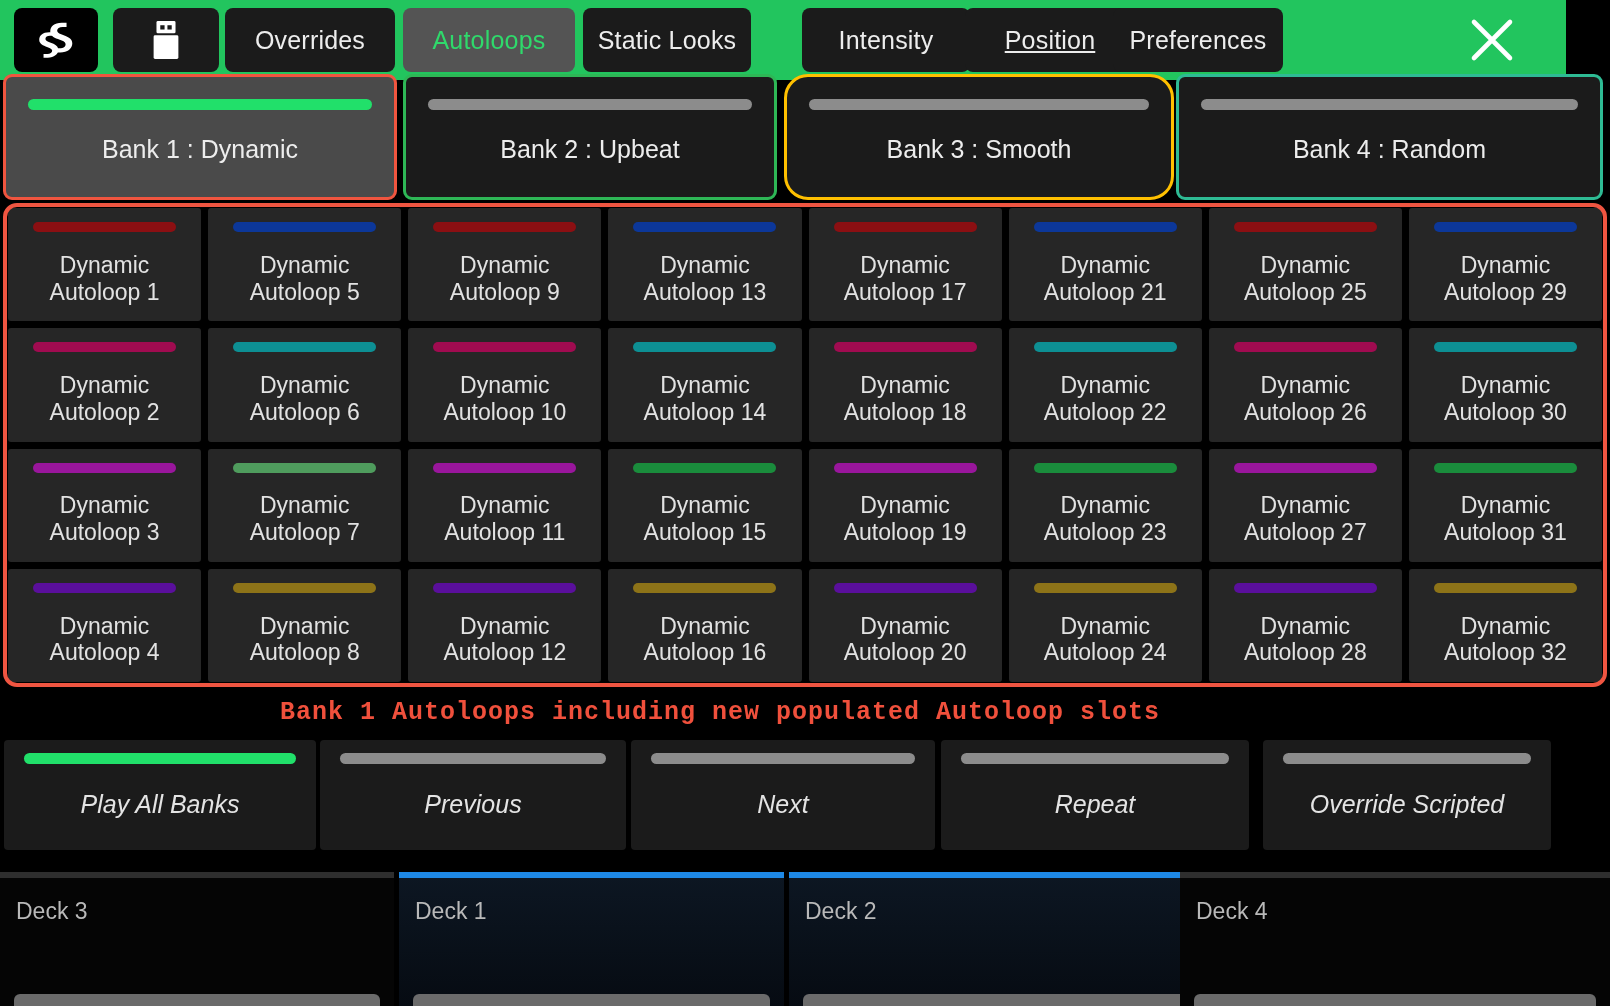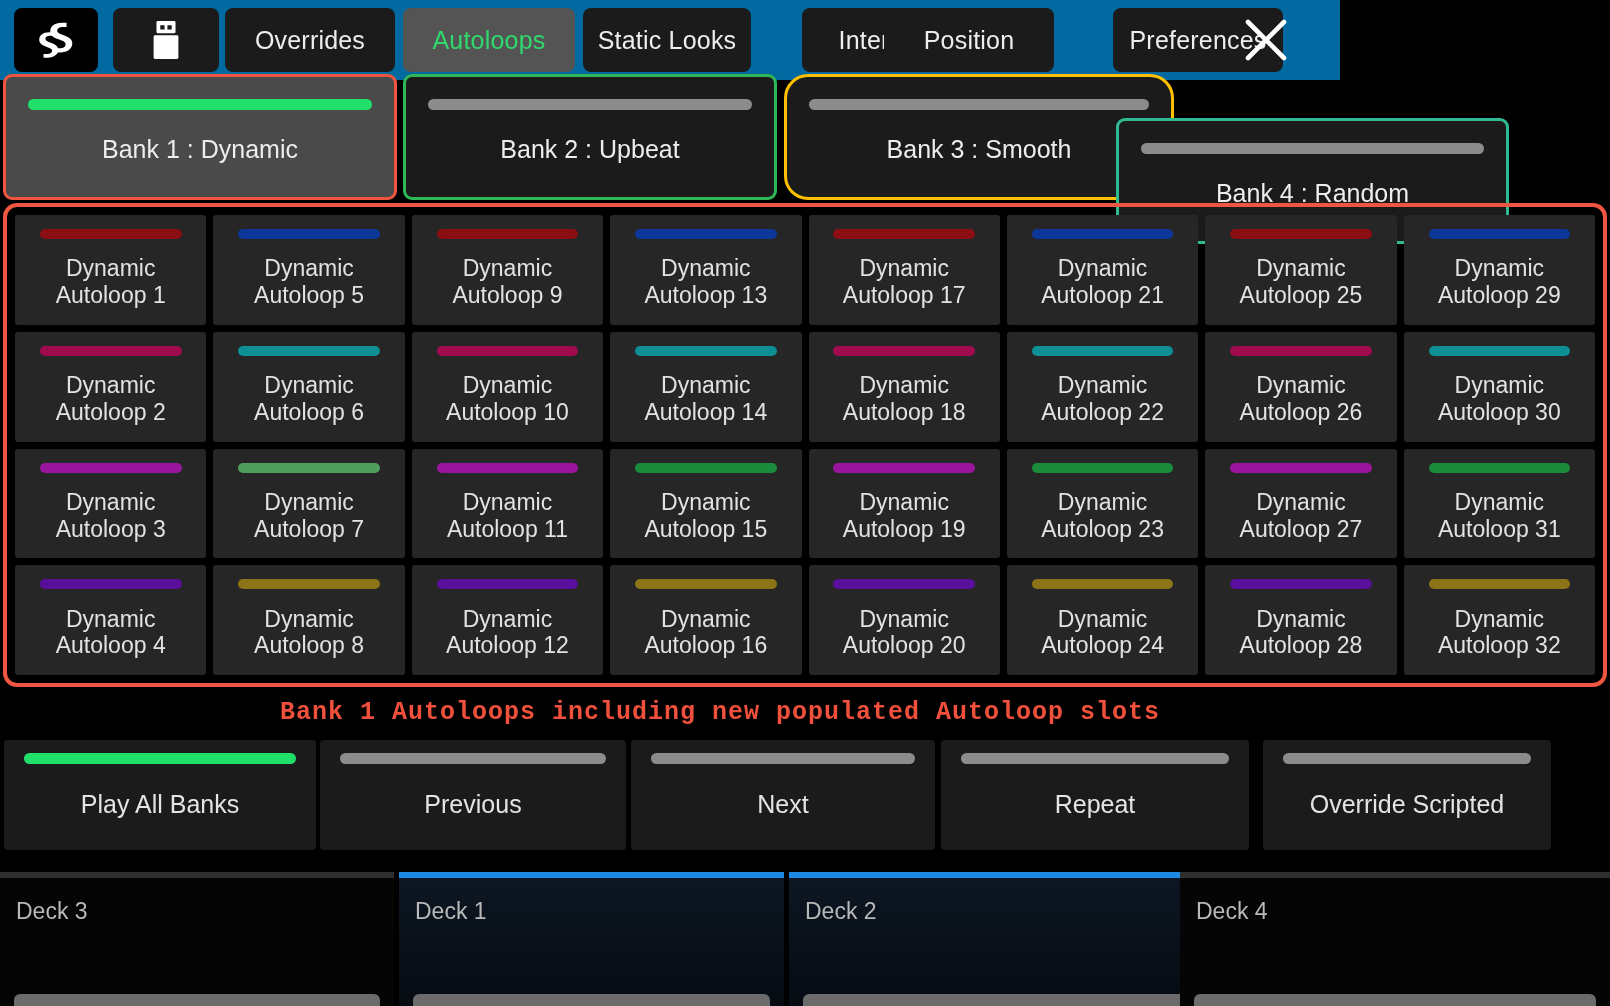--- a/index.html
+++ b/index.html
@@ -6,22 +6,22 @@
   html, body {
     width: 1610px; height: 1006px;
     background: #000;
     font-family: "Liberation Sans", sans-serif;
     overflow: hidden;
   }
   #app { position: relative; width: 1610px; height: 1006px; background: #000; }
 
   
   .header {
-    position: absolute; left: 0; top: 0; width: 1340px; height: 80px;
-    background: #0369a1;
+    position: absolute; left: 0; top: 0; width: 1566px; height: 80px;
+    background: #22c55e;
     text-align: center;
   }
   .logo-btn {
     position: absolute; left: 14px; top: 8px; width: 84px; height: 64px;
     background: #000; border-radius: 8px;
     display: flex; align-items: center; justify-content: center;
   }
   .logo-mark { width: 46px; height: 46px; display: block; }
 
   .usb-btn {
@@ -71,21 +71,21 @@
   
   .grid-wrap {
     position: absolute; left: 3px; top: 203px; width: 1604px; height: 484px;
   }
   .grid {
     position: absolute; inset: 0;
     display: grid;
     grid-template-columns: repeat(8, 1fr);
     grid-template-rows: repeat(4, 1fr);
     gap: 7px;
-    padding: 12px;
+    padding: 5px;
   }
   .cell {
     position: relative; background: #262626; border-radius: 3px;
     display: flex; align-items: flex-end; justify-content: center;
     padding-bottom: 16px;
   }
   .cell-bar {
     position: absolute; left: 13%; right: 13%; top: 14px; height: 10px;
     border-radius: 6px;
   }
@@ -103,21 +103,21 @@
   .caption {
     position: absolute; left: 0; top: 698px; width: 1440px;
     text-align: center;
     color: #f0503c; font-size: 25px; font-weight: bold;
     font-family: "Liberation Mono", "DejaVu Sans Mono", monospace;
     letter-spacing: 1px;
   }
 
   
   .transport {
-    position: absolute; left: 0; top: 740px; width: 1610px; height: 110px;
+    position: absolute; left: 0; top: 740px; width: 1610px; height: 110px; font-style: italic;
   }
   .tbtn {
     position: absolute; top: 0; height: 110px;
     background: #1b1b1b; border-radius: 4px;
   }
   .tbtn-bar {
     position: absolute; left: 20px; right: 20px; top: 13px; height: 11px;
     border-radius: 6px; background: #8c8c8c;
   }
   .tbtn-bar.on { background: #21e06a; }
@@ -179,21 +179,21 @@
     </div>
     <div class="tab active" style="left:403px;width:172px;">
       <span>Autoloops</span>
     </div>
     <div class="tab" style="left:583px;width:168px;">
       <span>Static Looks</span>
     </div>
     <div class="tab" style="left:759px;width:168px;margin-left:43px;">
       <span>Intensity</span>
     </div>
-    <div class="tab" style="left:884px;width:170px;">
+    <div class="tab" style="left:965px;width:170px;text-decoration:underline;">
       <span>Position</span>
     </div>
     <div class="tab" style="left:1113px;width:170px;">
       <span>Preferences</span>
     </div>
 
     <div class="close-btn">
       <svg viewBox="0 0 46 46">
         <path d="M5 5 L41 41 M41 5 L5 41" stroke="#ffffff" stroke-width="4.6" stroke-linecap="round"></path>
       </svg>
@@ -206,21 +206,21 @@
         <div class="bank-label">Bank 1 : Dynamic</div>
       </div>
       <div class="bank" style="left: 403px; width: 374px; border-color: rgb(46, 183, 86);">
         <div class="bank-bar"></div>
         <div class="bank-label">Bank 2 : Upbeat</div>
       </div>
       <div class="bank" style="left: 784px; width: 390px; border-color: rgb(255, 192, 0); border-radius: 24px;">
         <div class="bank-bar"></div>
         <div class="bank-label">Bank 3 : Smooth</div>
       </div>
-      <div class="bank" style="left: 1116px; width: 393px; border-color: rgb(46, 187, 148); margin-top: 44px;">
+      <div class="bank" style="left: 1176px; width: 427px; border-color: rgb(46, 187, 148);">
         <div class="bank-bar"></div>
         <div class="bank-label">Bank 4 : Random</div>
       </div>
     </div>
 
   <div class="grid-wrap">
     <div class="grid" id="grid">
         <div class="cell">
           <div class="cell-bar" style="background:#8b0f12"></div>
           <div class="cell-label">Dynamic

